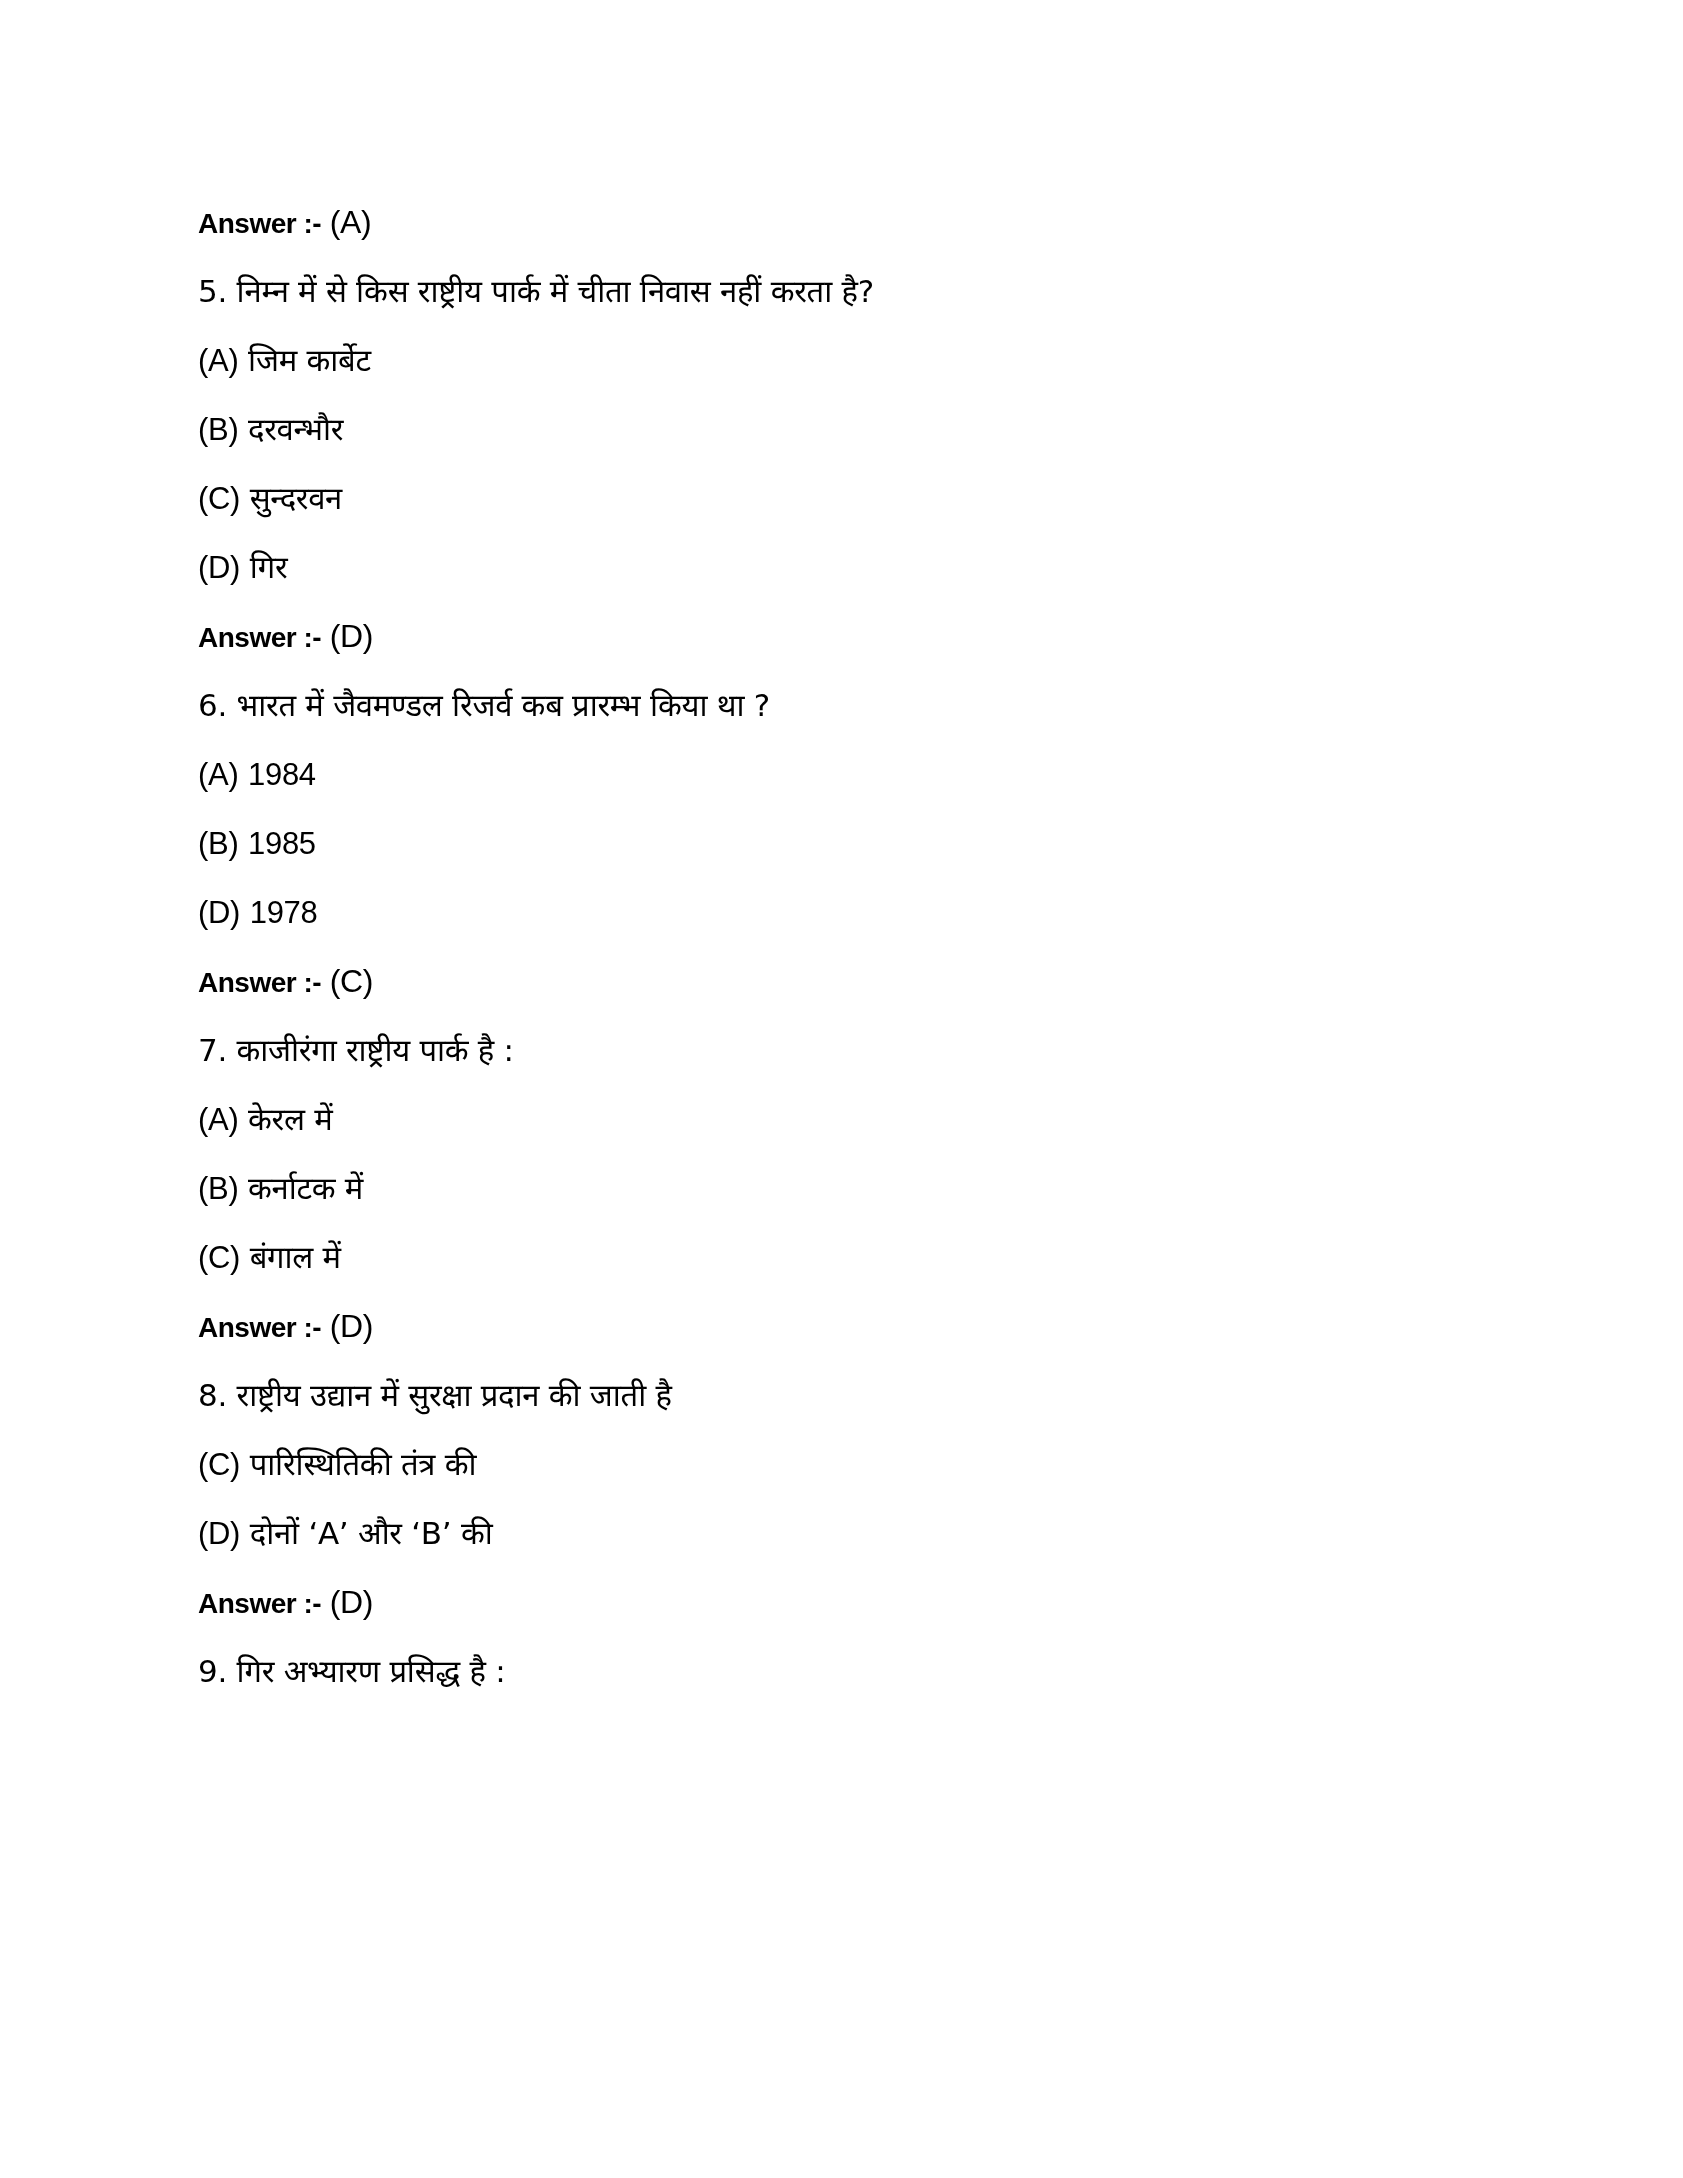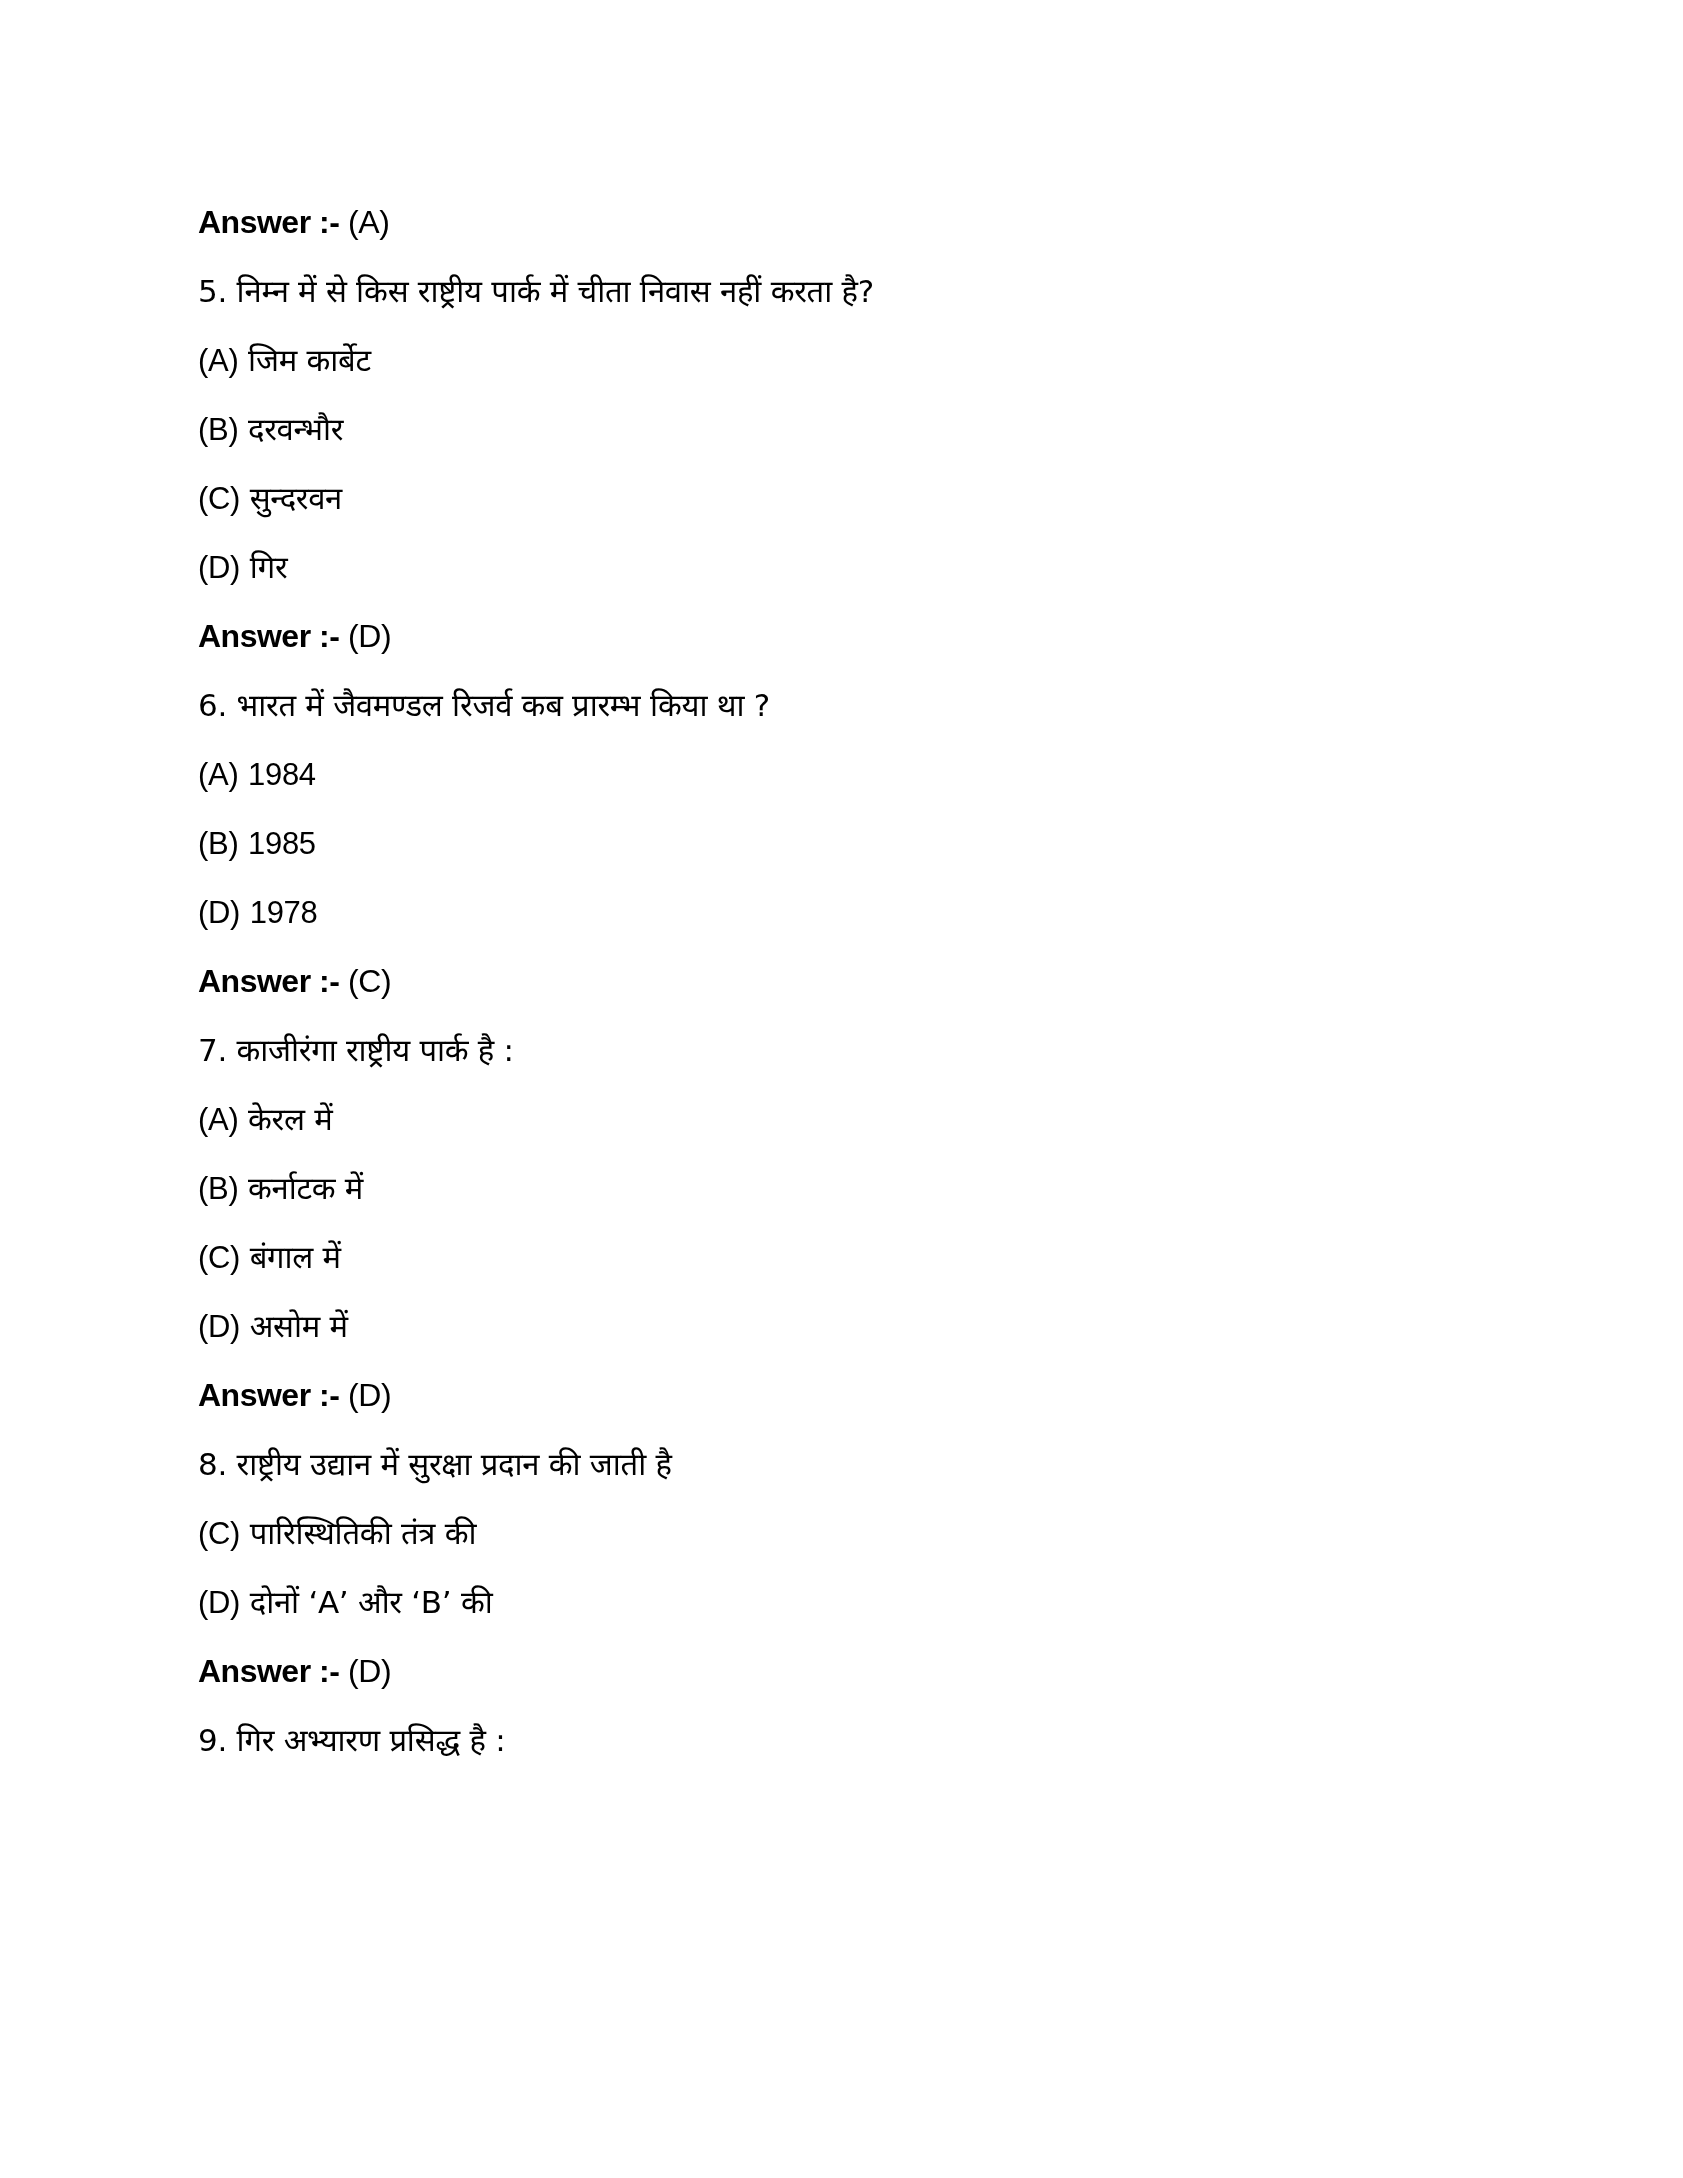--- a/index.html
+++ b/index.html
@@ -32,21 +32,21 @@
   .line {
     height: 69px;
     line-height: 46px;
     font-size: 31px;
     white-space: nowrap;
     letter-spacing: -0.3px;
   }
   .answer-label {
     font-family: "Liberation Sans", "DejaVu Sans", sans-serif;
     font-weight: bold;
-    font-size: 32px;
+    font-size: 28px;
     letter-spacing: -0.5px;
   }
   .answer-value {
     font-family: "Liberation Sans", "DejaVu Sans", sans-serif;
     font-size: 32px;
   }
   .opt-key {
     font-family: "Liberation Sans", "DejaVu Sans", sans-serif;
     font-size: 31px;
   }
@@ -115,24 +115,20 @@
     </div>
     <div class="line">
       <span class="opt-key">(B)</span>
       <span>कर्नाटक में</span>
     </div>
     <div class="line">
       <span class="opt-key">(C)</span>
       <span>बंगाल में</span>
     </div>
     <div class="line">
-      <span class="opt-key">(D)</span>
-      <span>असोम में</span>
-    </div>
-    <div class="line">
       <span class="answer-label">Answer :-</span><span class="answer-value"> (D)</span>
     </div>
 
     <div class="line">
       <span>8.</span>
       <span>राष्ट्रीय उद्यान में सुरक्षा प्रदान की जाती है</span>
     </div>
     <div class="line">
       <span class="opt-key">(C)</span>
       <span>पारिस्थितिकी तंत्र की</span>

